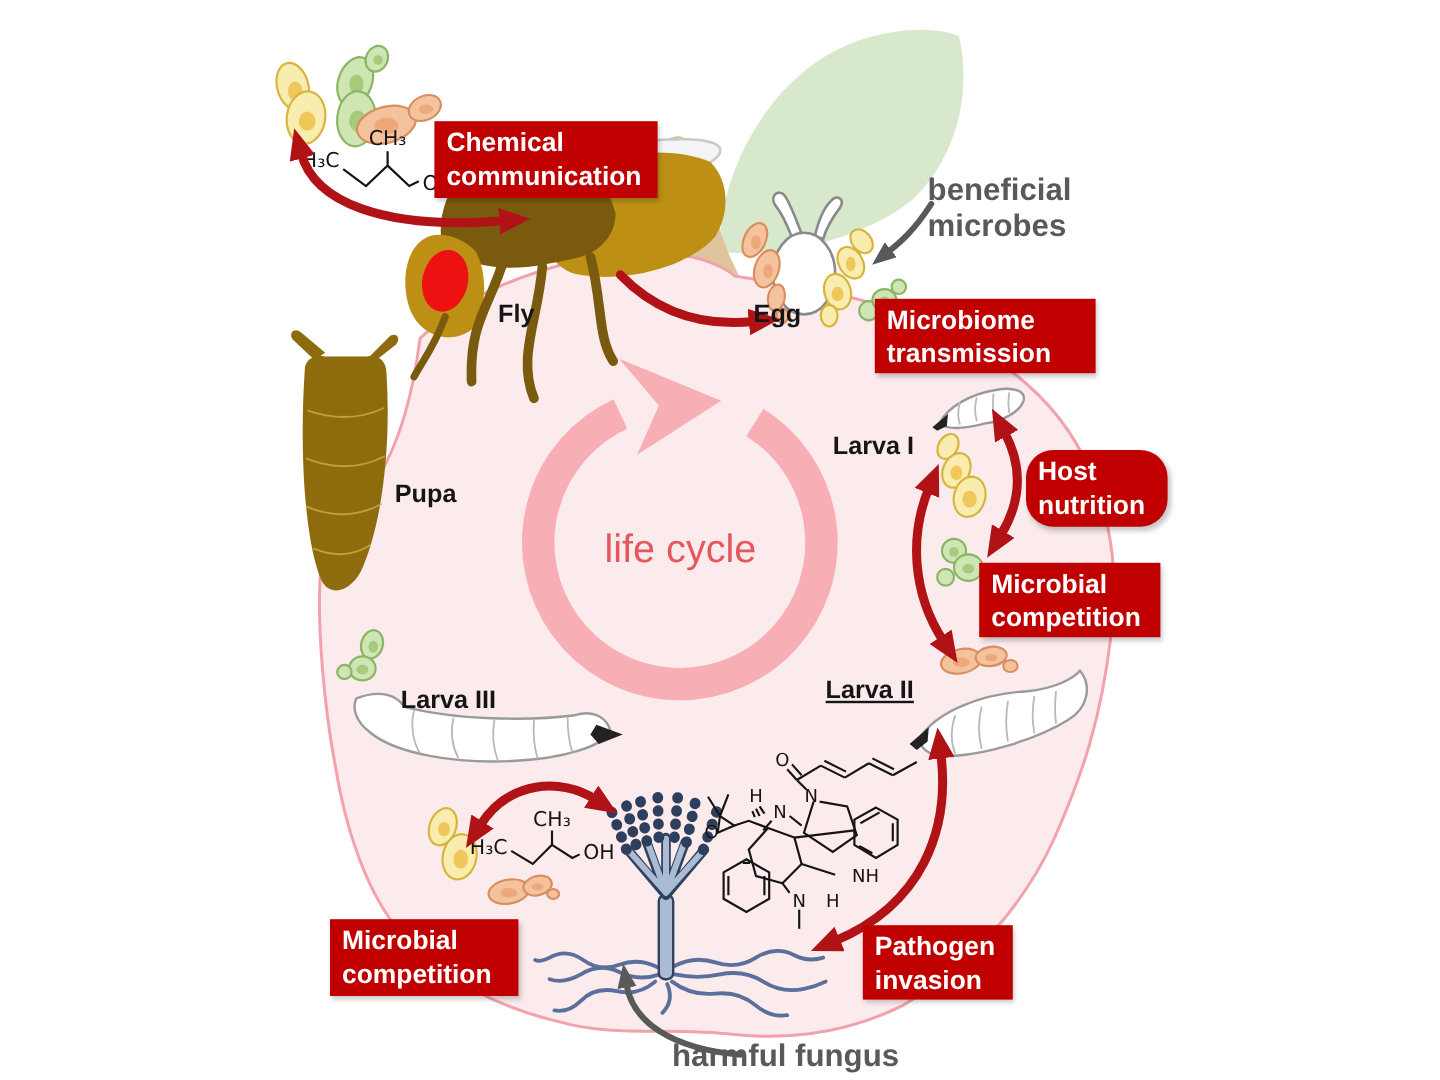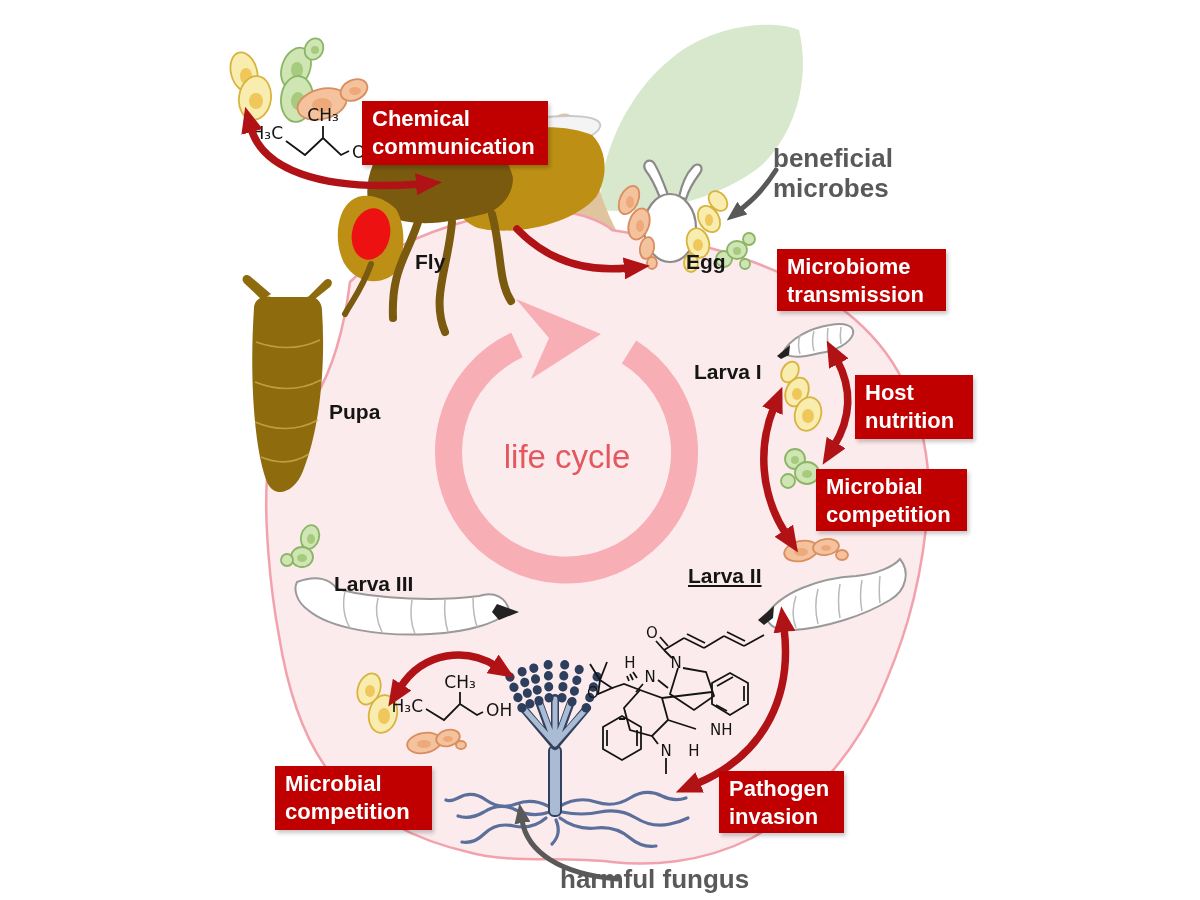--- a/index.html
+++ b/index.html
@@ -288,29 +288,29 @@
 
     <path class="gray-arrow" d="M776,170 C762,192 750,202 740,210" marker-end="url(#mg)"></path>
     <path class="gray-arrow" d="M617,879 C560,874 527,852 522,820" marker-end="url(#mg)"></path>
   </svg>
 
   <div class="center-text">
     <span class="t2">life cycle</span>
   </div>
 
   <div class="stage-label" style="left:415px;top:250px;">Fly</div>
-  <div class="stage-label" style="left:686px;top:250px;">Egg</div>
+  <div class="stage-label" style="left:628px;top:250px;">Egg</div>
   <div class="stage-label" style="left:694px;top:360px;text-align:center;">Larva I</div>
   <div class="stage-label" style="left:688px;top:564px;text-decoration:underline;">Larva II</div>
   <div class="stage-label" style="left:334px;top:572px;">Larva III</div>
   <div class="stage-label" style="left:329px;top:400px;">Pupa</div>
 
   <div class="gray-note" style="left:773px;top:143px;width:130px;">beneficial microbes</div>
   <div class="gray-note" style="left:560px;top:864px;width:220px;">harmful fungus</div>
 
   <div class="red-box" style="left:362px;top:58px;width:186px;height:64px;margin-top:43px;">Chemical communication</div>
-  <div class="red-box" style="left:729px;top:249px;width:169px;height:62px;margin-left:48px;">Microbiome transmission</div>
-  <div class="red-box" style="left:855px;top:375px;width:118px;height:64px;">Host nutrition</div>
+  <div class="red-box" style="left:729px;top:249px;width:184px;height:62px;">Microbiome transmission</div>
+  <div class="red-box" style="left:855px;top:375px;width:118px;height:64px;border-radius:23px;">Host nutrition</div>
   <div class="red-box" style="left:816px;top:469px;width:151px;height:62px;">Microbial competition</div>
   <div class="red-box" style="left:275px;top:766px;width:157px;height:64px;">Microbial competition</div>
   <div class="red-box" style="left:719px;top:771px;width:125px;height:62px;">Pathogen invasion</div>
 
 </div>
 
 </body></html>

